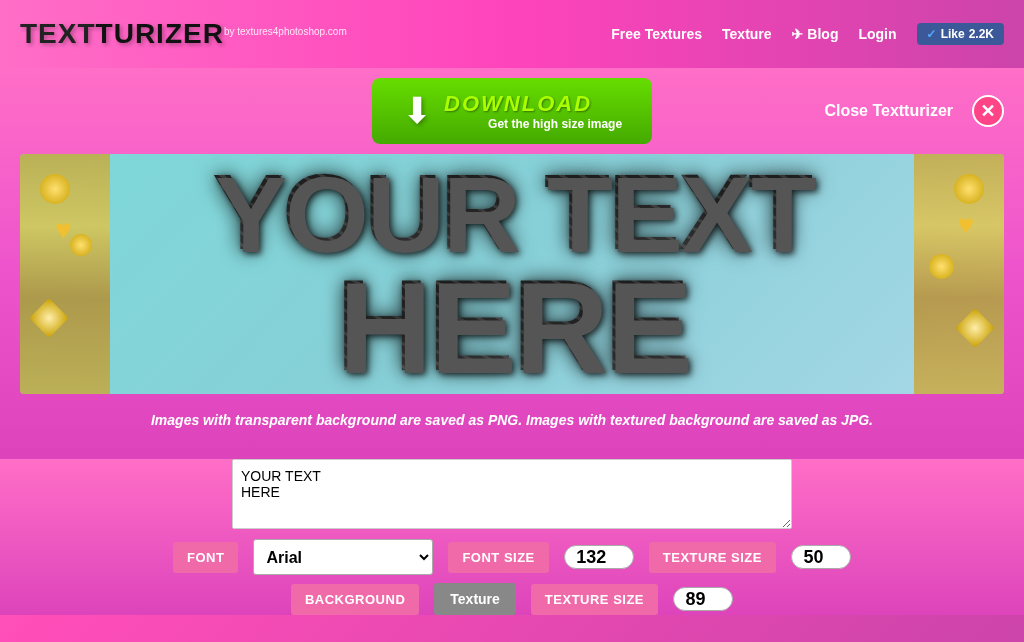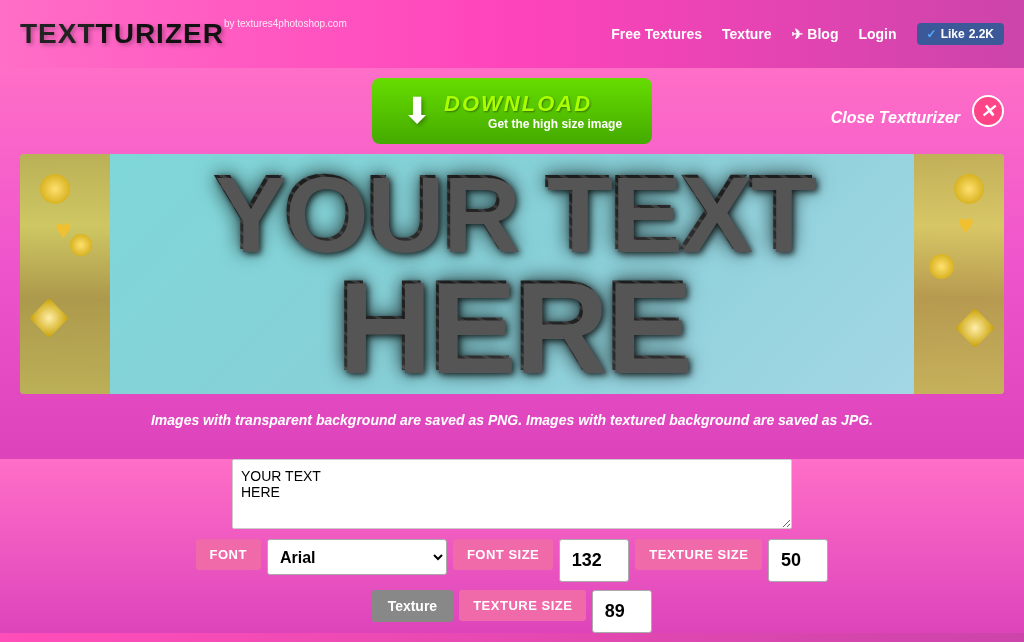--- a/index.html
+++ b/index.html
@@ -31,20 +31,21 @@
       letter-spacing: 1px;
       text-shadow: 2px 2px 4px rgba(0,0,0,0.3);
     }
     .logo-text span {
       color: #222;
     }
     .logo-sub {
       font-size: 10px;
       color: white;
       opacity: 0.85;
+      margin-top: 8px;
     }
     .nav-links {
       display: flex;
       align-items: center;
       gap: 20px;
     }
     .nav-link {
       color: white;
       font-weight: bold;
       font-size: 14px;
@@ -123,26 +124,25 @@
       font-size: 12px;
       color: white;
       font-weight: 700;
       margin-left: 44px;
     }
     .close-btn {
       background: transparent;
       border: none;
       cursor: pointer;
       display: flex;
-      align-items: flex-end;
-      gap: 12px;
+      align-items: center;
+      gap: 19px;
       color: white;
       font-size: 16px;
       font-weight: 600;
-      font-style: italic;
     }
     .close-circle {
       width: 32px;
       height: 32px;
       border-radius: 50%;
       background: #ff4488;
       border: 2px solid white;
       display: flex;
       align-items: center;
       justify-content: center;
@@ -226,22 +226,22 @@
       padding: 8px;
       font-size: 14px;
       font-family: Arial, sans-serif;
       resize: vertical;
       background: white;
     }
 
     .settings-row {
       display: flex;
       justify-content: center;
-      align-items: flex-start;
-      gap: 6px;
+      align-items: center;
+      gap: 15px;
       margin-bottom: 8px;
       flex-wrap: wrap;
     }
 
     .label-box {
       background: #f06aaa;
       color: white;
       font-weight: 800;
       font-size: 13px;
       padding: 8px 14px;
@@ -257,26 +257,26 @@
       font-size: 16px;
       font-weight: bold;
       padding: 0 8px;
       border: 1px solid #aaa;
       border-radius: 3px;
       background: white;
       cursor: pointer;
       min-width: 100px;
     }
     .number-input {
-      height: 43px;
+      height: 24px;
       font-size: 18px;
       font-weight: bold;
       padding: 0 8px;
       border: 1px solid #aaa;
-      border-radius: 3px;
+      border-radius: 12px;
       background: white;
       width: 70px;
       text-align: center;
     }
     .texture-btn {
       background: #888;
       color: white;
       border: none;
       padding: 8px 16px;
       font-size: 14px;
@@ -404,19 +404,20 @@
     <span class="label-box">FONT SIZE</span>
     <div class="spinner-wrap">
       <input type="number" class="number-input" value="132" style="">
     </div>
 
     <span class="label-box">TEXTURE SIZE</span>
     <input type="number" class="number-input" value="50" style="width: 60px;">
   </div>
 
   <div class="settings-row">
+    <span class="label-box bg-label">BACKGROUND</span>
     <button class="texture-btn">Texture</button>
 
     <span class="label-box">TEXTURE SIZE</span>
     <input type="number" class="number-input" value="89" style="width: 60px;">
   </div>
 
 </div>
 
 </body></html>

